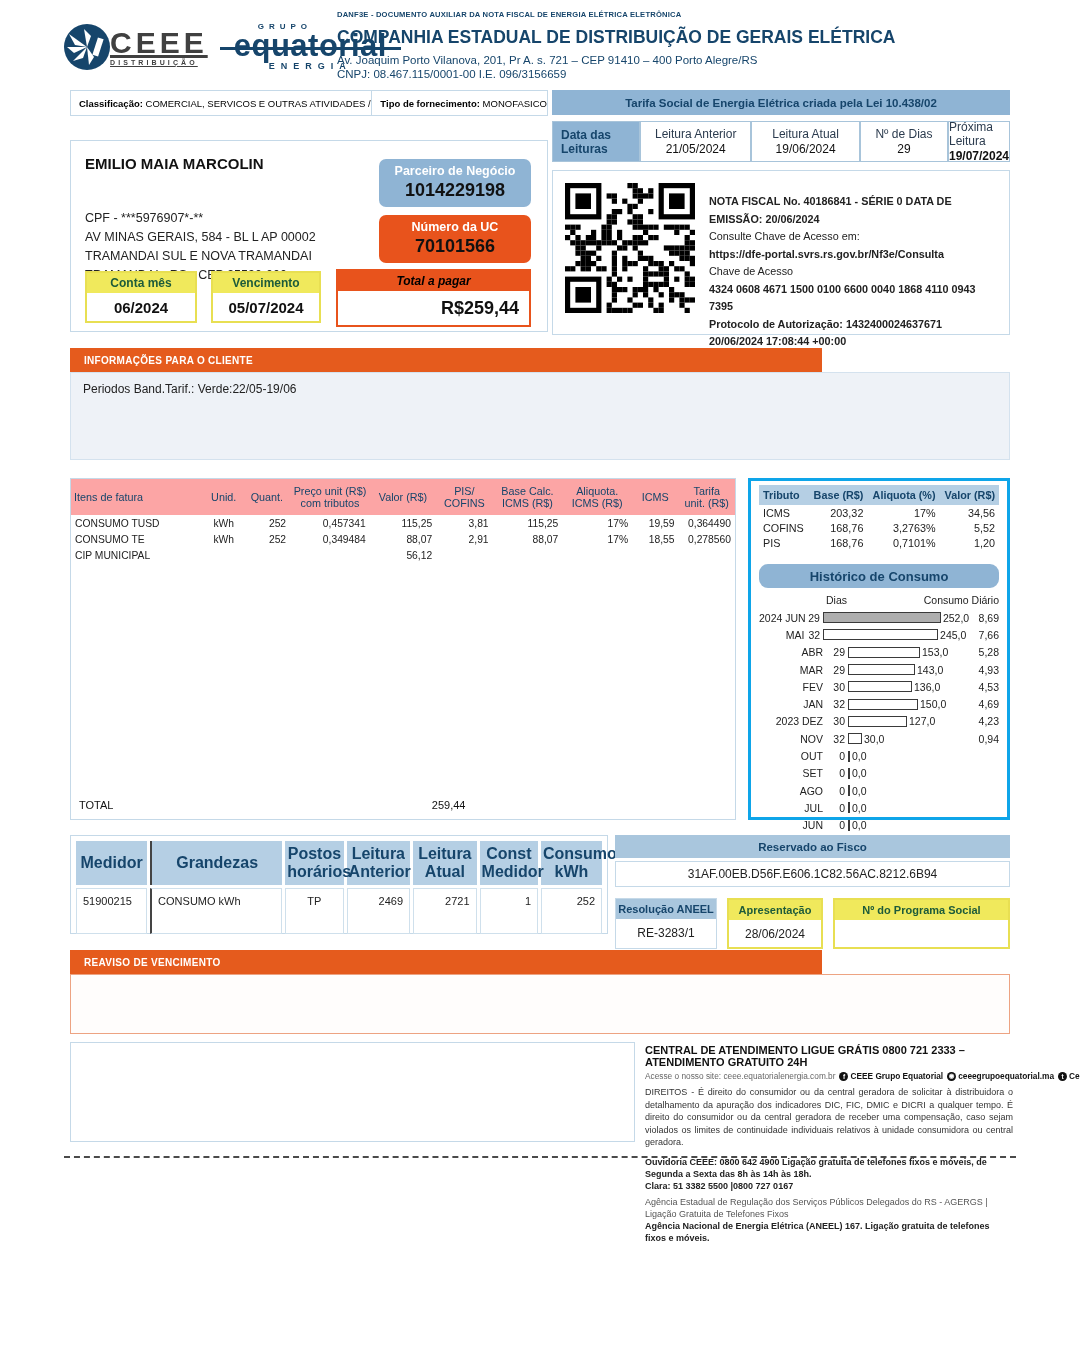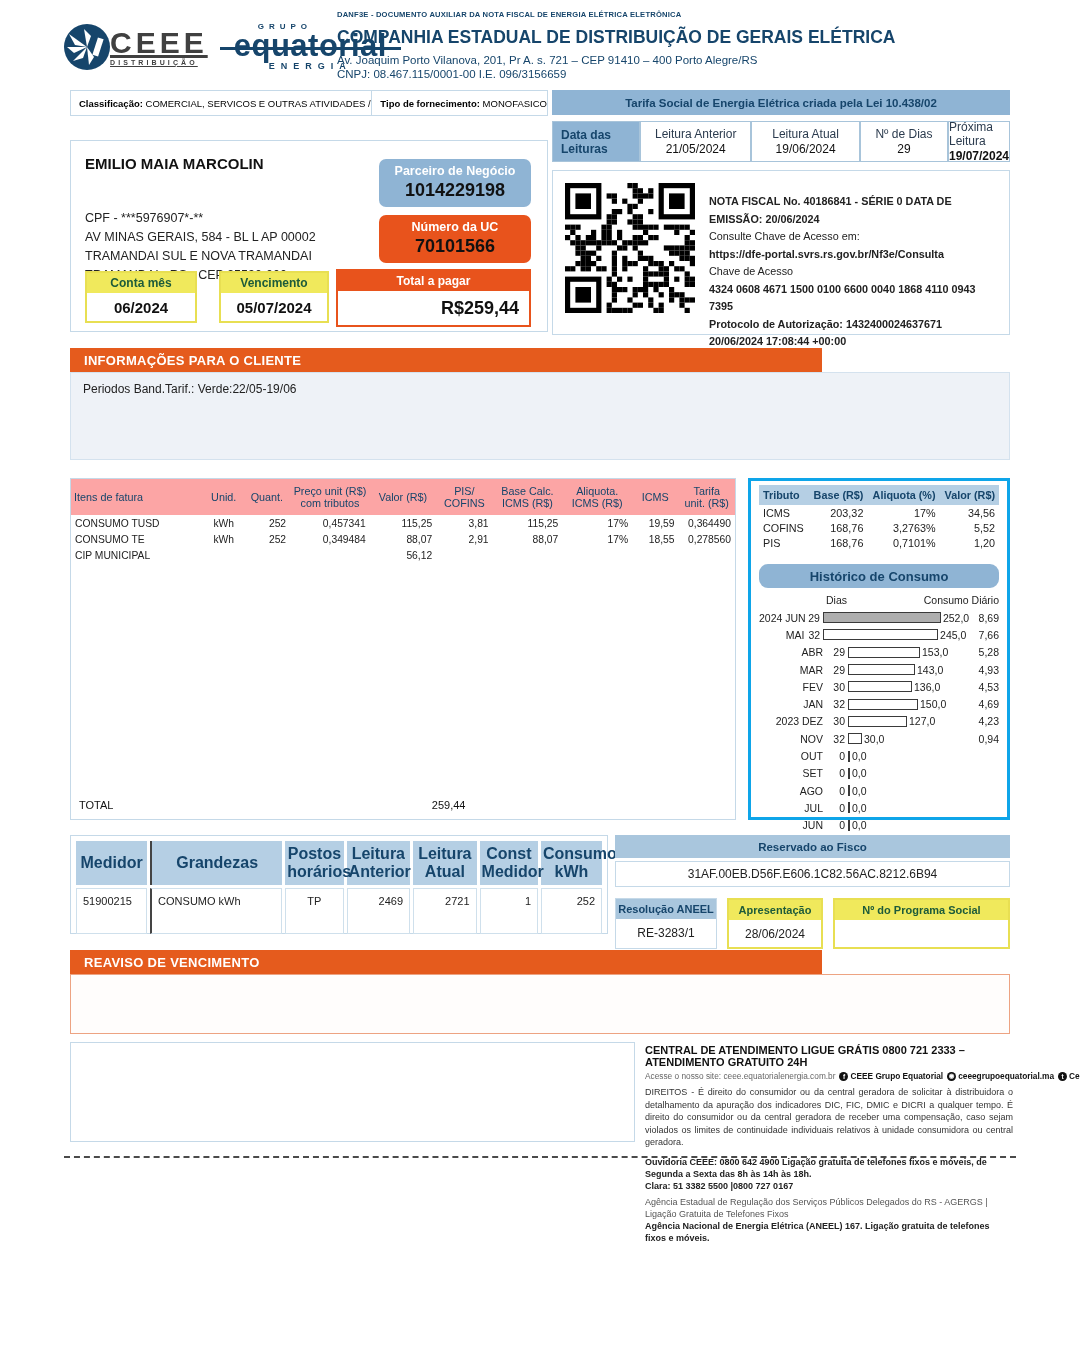--- a/index.html
+++ b/index.html
@@ -46,38 +46,38 @@
   .leituras .bold { font-weight:bold; }
 
   
   .customer { position:absolute; left:70px; top:140px; width:478px; height:192px; border:1px solid #c5d9e8; background:#fff; }
   .cust-name { position:absolute; left:14px; top:14px; font-size:15px; font-weight:bold; color:#111; }
   .cust-lines { position:absolute; left:14px; top:68px; font-size:12.5px; color:#222; line-height:19px; }
   .ybox { position:absolute; border:2px solid #e8df52; background:#fff; text-align:center; }
   .ybox-h { background:#f0e95c; color:#1d5b3a; font-weight:bold; font-size:12px; padding:3px 0; }
   .ybox-v { font-size:15px; font-weight:bold; color:#111; padding:6px 0 5px; }
   .ybox-conta { left:14px; top:130px; width:112px; }
-  .ybox-venc { left:148px; top:130px; width:110px; }
+  .ybox-venc { left:140px; top:130px; width:110px; }
   .bbox { position:absolute; left:308px; width:152px; border-radius:7px; background:#8fb4d4; text-align:center; padding:5px 0 6px; }
   .bbox-parceiro { top:18px; }
   .bbox-uc { top:74px; background:#e8531c; }
   .bbox-l { color:#fff; font-weight:bold; font-size:12.5px; }
   .bbox-v { color:#111; font-weight:bold; font-size:18px; margin-top:2px; }
   .total-box { position:absolute; left:265px; top:128px; width:195px; border:2px solid #e8531c; background:#fff; }
-  .total-h { background:#e8531c; color:#ffffff; font-weight:bold; font-size:12px; text-align:center; padding:3px 0; }
+  .total-h { background:#e8531c; color:#000000; font-weight:bold; font-size:12px; text-align:center; padding:3px 0;font-style:italic; }
   .total-v { font-size:18px; font-weight:bold; color:#111; text-align:right; padding:7px 10px 6px 0; }
 
   
   .nf-box { position:absolute; left:552px; top:170px; width:458px; height:165px; border:1px solid #c5d9e8; background:#fff; display:flex; padding:12px; }
   .qr { width:130px; height:130px; flex:0 0 130px; }
   .nf-lines { margin-left:14px; font-size:10.8px; color:#222; line-height:17.5px; padding-top:10px; }
   .nf-lines .b { font-weight:bold; }
 
   
-  .orangebar { position:absolute; left:70px; width:752px; height:24px; background:#e55b1d; color:#fff; font-weight:bold; font-size:13px; display:flex; align-items:center; padding-left:14px; letter-spacing:0.3px; }
+  .orangebar { position:absolute; left:70px; width:752px; height:24px; background:#e55b1d; color:#fff; font-weight:bold; font-size:10px; display:flex; align-items:center; padding-left:14px; letter-spacing:0.3px; }
   .bar-info { top:348px; }
   .info-box { position:absolute; left:70px; top:372px; width:940px; height:88px; background:#eef2f7; border:1px solid #d4e2ee; font-size:12px; color:#222; padding:9px 12px; }
 
   
   .items-wrap { position:absolute; left:70px; top:478px; width:666px; height:342px; border:1px solid #c5d9e8; display:flex; flex-direction:column; }
   table.items { width:100%; border-collapse:collapse; table-layout:fixed; }
   table.items th { background:#fca5a5; color:#16456b; font-size:10.8px; font-weight:normal; padding:6px 3px; white-space:pre-line; text-align:center; vertical-align:middle; }
   table.items td { font-size:10.3px; color:#222; padding:2.5px 4px; }
   table.items .c0 { width:20%; text-align:left; }
   table.items .c1 { width:6%; } table.items .c2 { width:7%; }

